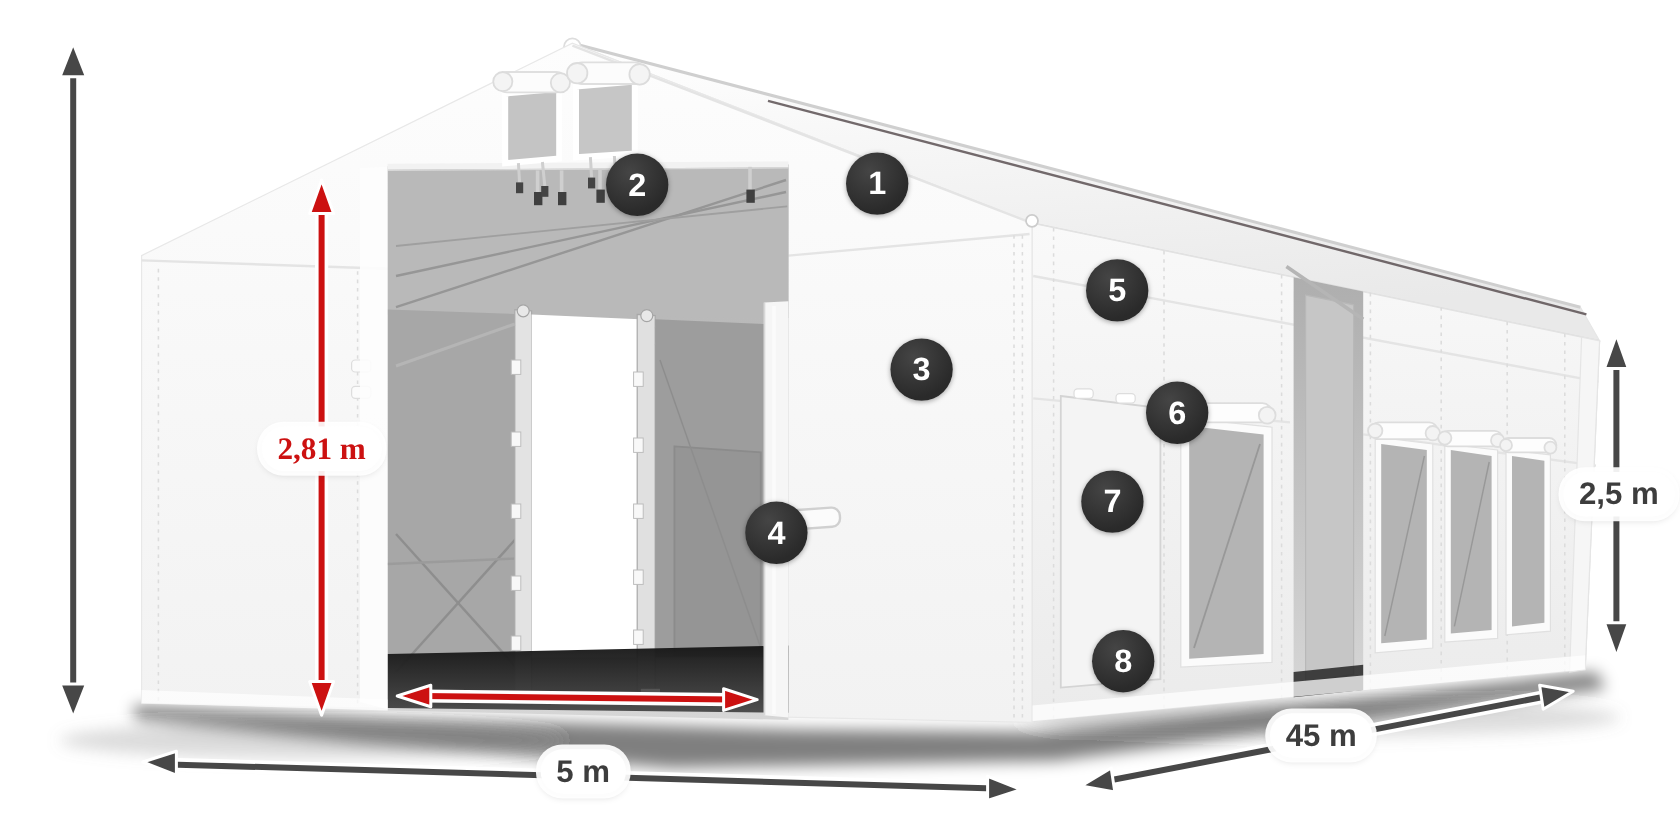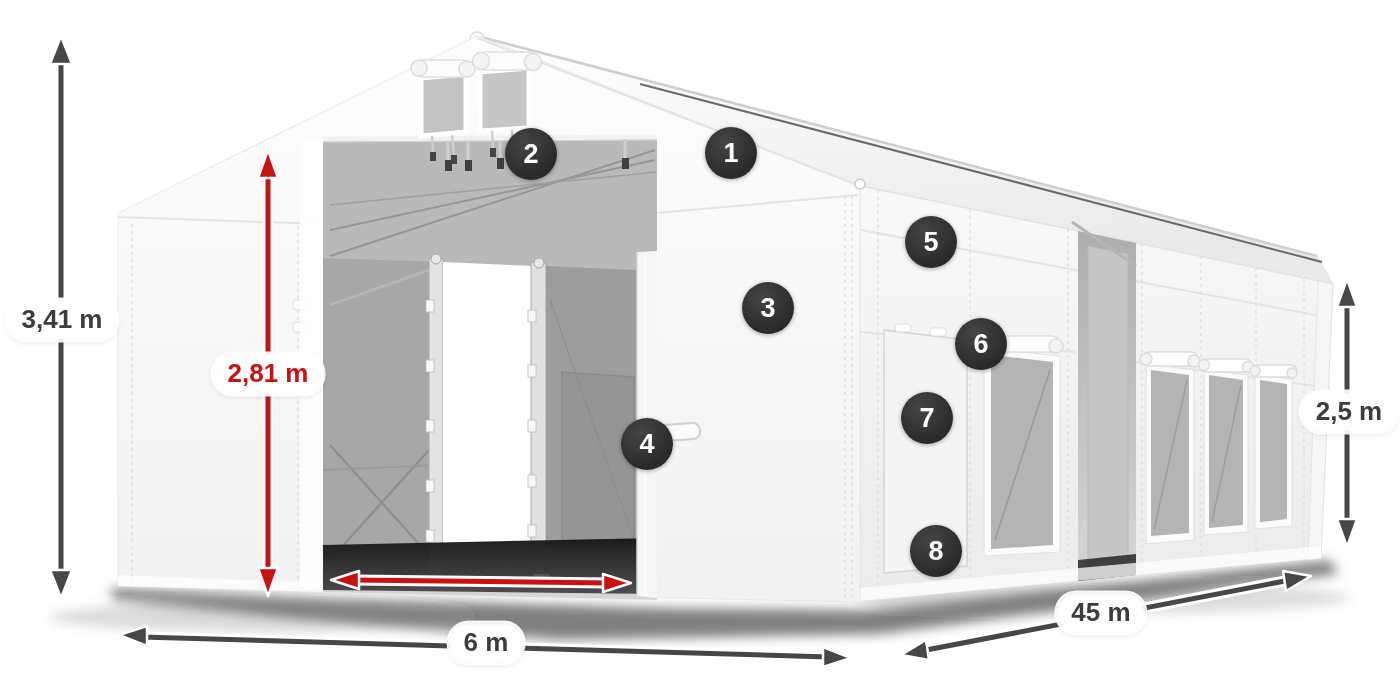--- a/index.html
+++ b/index.html
@@ -11,21 +11,21 @@
   
   .pill{
     position:absolute;transform:translate(-50%,-50%);
     background:var(--pill-bg,#ffffff);
     border-radius:18px;padding:3px 13px;white-space:nowrap;
     font-weight:700;font-size:26px;line-height:1.2;
     color:var(--pill-text-dark,#3d3d3d);
     box-shadow:0 0 0 4px rgba(255,255,255,.92), 0 2px 7px rgba(0,0,0,.22);
     z-index:5;
   }
-  .pill.red{color:var(--accent-red,#cc1111);}
+  .pill.red{color:var(--accent-red,#cc1111);font-family:Liberation Serif, serif;}
   
   .badge{
     position:absolute;transform:translate(-50%,-50%);
     width:52px;height:52px;border-radius:50%;
     background:radial-gradient(circle at 38% 30%, #454545, var(--badge-bg,#2a2a2a) 70%);
     color:var(--badge-text,#ffffff);
     font-weight:700;font-size:27px;line-height:52px;text-align:center;
     box-shadow:0 1px 4px rgba(0,0,0,.35);
     z-index:4;
   }
@@ -306,23 +306,22 @@
 
     <g>
       <path class="arr-case" d="M1347,301 L1347,525"></path>
       <path class="arr-dark" d="M1347,301 L1347,525"></path>
       <polygon class="head-dark" points="1347,279 1337,307 1357,307"></polygon>
       <polygon class="head-dark" points="1347,547 1337,519 1357,519"></polygon>
     </g>
   </g>
 </svg>
 
-<div class="pill" style="left:62px;top:320px">3,41 m</div>
 <div class="pill red" style="left:268px;top:374px">2,81 m</div>
-<div class="pill" style="left:486px;top:643px">6 m</div>
+<div class="pill" style="left:486px;top:643px">5 m</div>
 <div class="pill" style="left:1101px;top:613px">45 m</div>
 <div class="pill" style="left:1349px;top:412px">2,5 m</div>
 
 <div class="badge" style="left:731px;top:153px">1</div>
 <div class="badge" style="left:531px;top:154px">2</div>
 <div class="badge" style="left:768px;top:308px">3</div>
 <div class="badge" style="left:647px;top:444px">4</div>
 <div class="badge" style="left:931px;top:242px">5</div>
 <div class="badge" style="left:981px;top:344px">6</div>
 <div class="badge" style="left:927px;top:418px">7</div>

